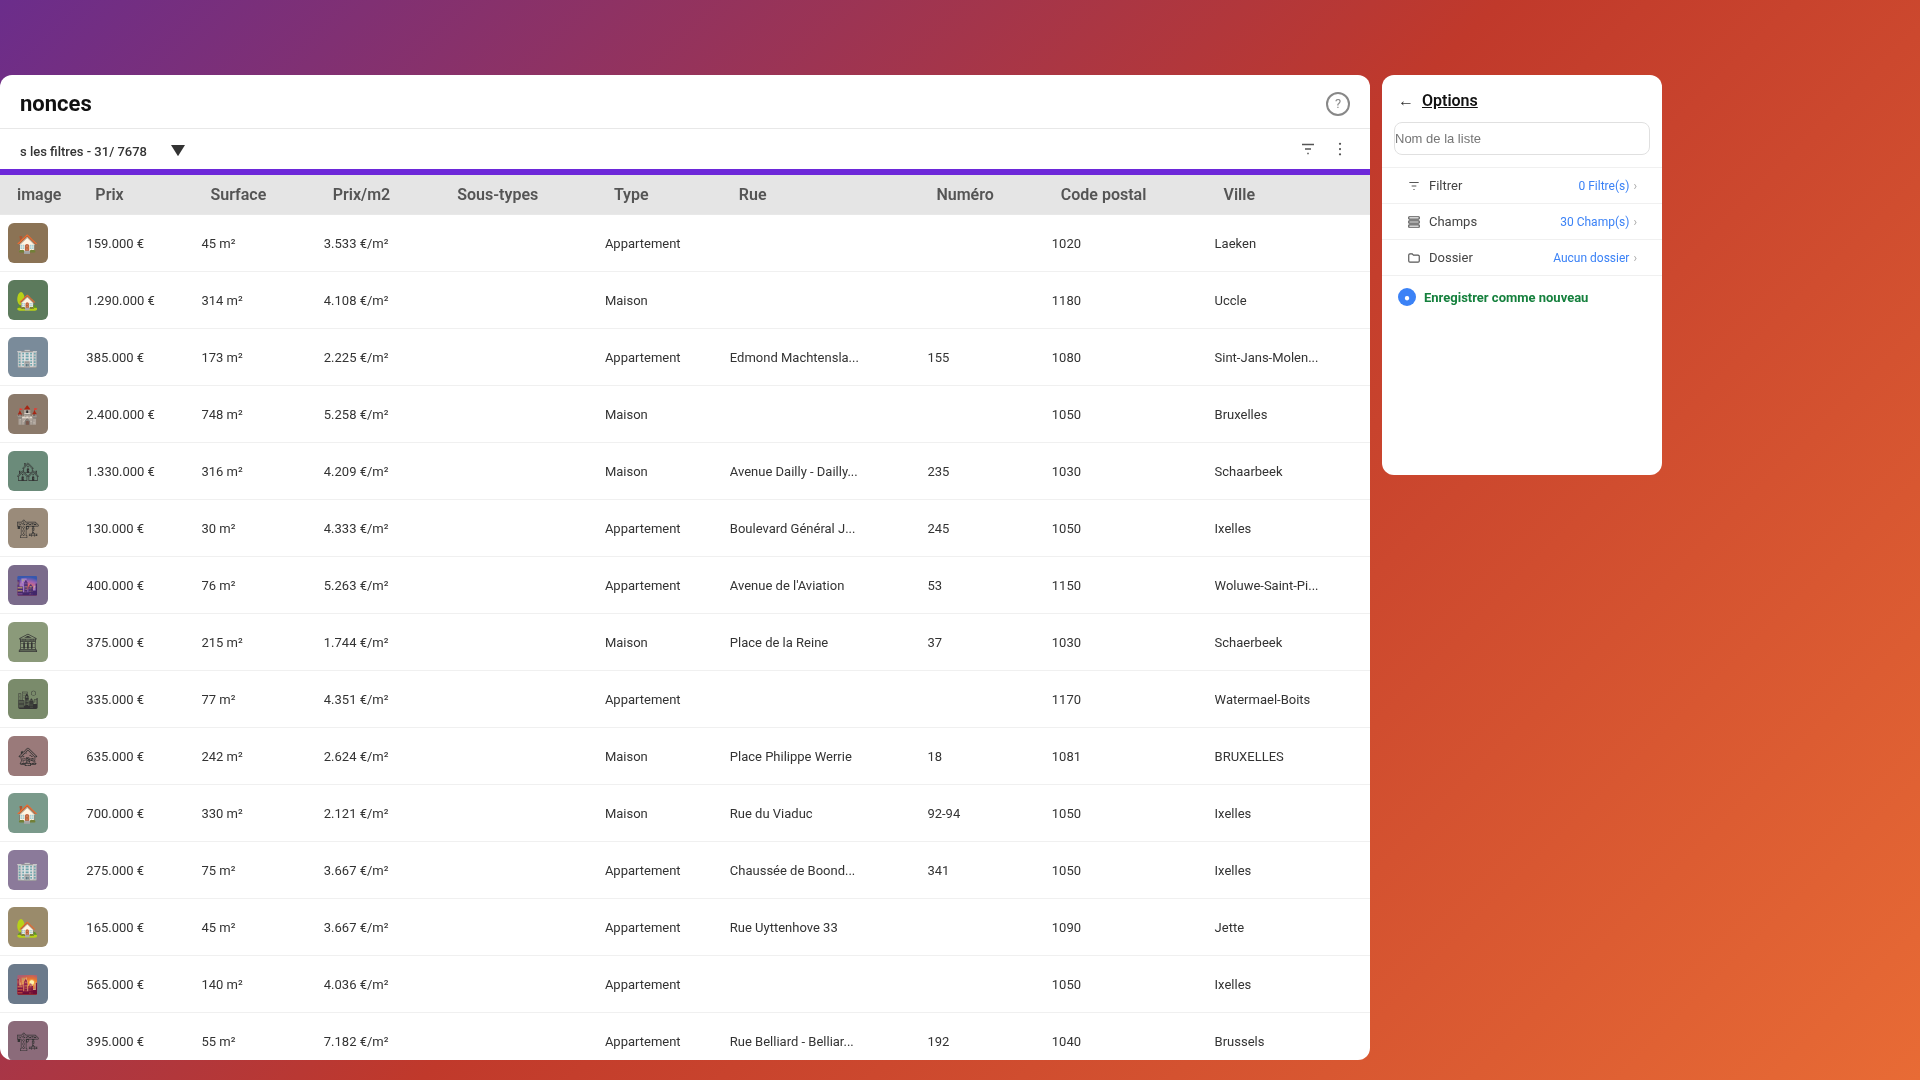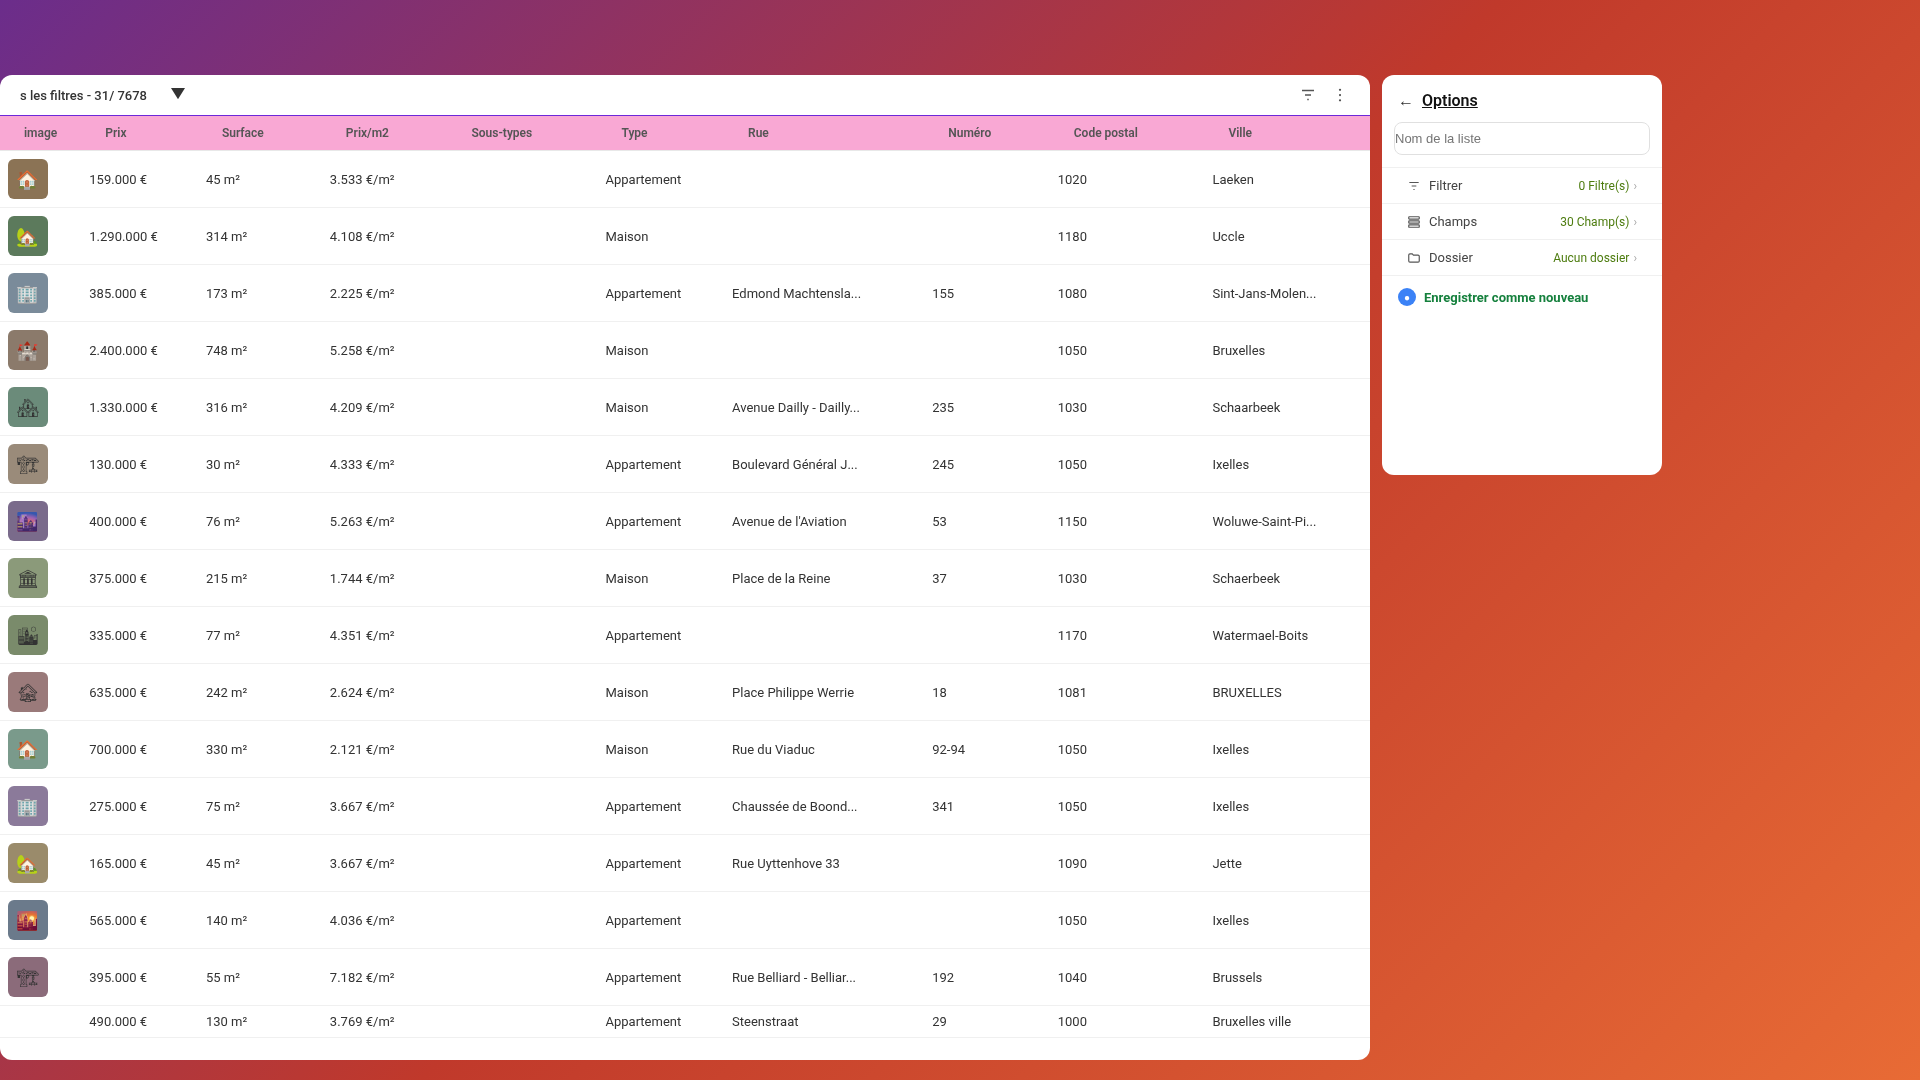--- a/index.html
+++ b/index.html
@@ -45,23 +45,23 @@
       display: flex;
       align-items: center;
       justify-content: center;
       color: #888;
       font-size: 13px;
       cursor: pointer;
       margin-left: auto;
     }
     .filter-bar {
       display: flex;
-      align-items: center;
+      align-items: flex-end;
       padding: 10px 20px;
-      border-bottom: 1px solid #6d28d9;
+      border-bottom: 6px solid #6d28d9;
       gap: 24px;
     }
     .filter-text {
       font-size: 13px;
       color: #333;
       font-weight: 500;
     }
     .filter-dropdown {
       display: flex;
       align-items: center;
@@ -91,27 +91,27 @@
     .table-container {
       flex: 1;
       overflow-y: auto;
       overflow-x: hidden;
     }
     table {
       width: 100%;
       border-collapse: collapse;
     }
     thead th {
-      padding: 10px 24px;
+      padding: 10px 17px;
       text-align: left;
-      font-size: 12px;
+      font-size: 16px;
       font-weight: 600;
       color: #555;
       border-bottom: 1px solid #e8e8e8;
-      background: #f9a8d4;
+      background: #e5e5e5;
       position: sticky;
       top: 0;
       z-index: 1;
       white-space: nowrap;
     }
     tbody tr {
       border-bottom: 1px solid #f0f0f0;
     }
     tbody td {
       padding: 8px 8px;
@@ -188,21 +188,21 @@
     }
     .side-row-right {
       display: flex;
       align-items: center;
       gap: 4px;
       color: #666;
       font-size: 12px;
     }
     .side-row-right-text {
       font-size: 12px;
-      color: #4d7c0f;
+      color: #3b82f6;
     }
     .chevron-right {
       color: #aaa;
       font-size: 12px;
     }
     .save-new {
       display: flex;
       align-items: center;
       gap: 8px;
       padding: 12px 16px;
@@ -240,20 +240,24 @@
     .img-12 { background: #8B7A9A; }
     .img-13 { background: #9A8B6B; }
     .img-14 { background: #6B7A8B; }
     .img-15 { background: #8B6B7A; }
   </style>
 </head>
 <body>
 
 <div class="main-panel">
 
+  <div class="panel-header">
+    <span class="panel-title">nonces</span>
+    <div class="help-icon">?</div>
+  </div>
 
   <div class="filter-bar">
     <span class="filter-text">s les filtres - 31/ 7678</span>
     <div class="filter-dropdown">
       <svg viewBox="0 0 10 10" fill="currentColor">
           <polygon points="0,0 10,0 5,8"></polygon>
         </svg>
     </div>
     <div class="spacer"></div>
     <div class="toolbar-icons">

